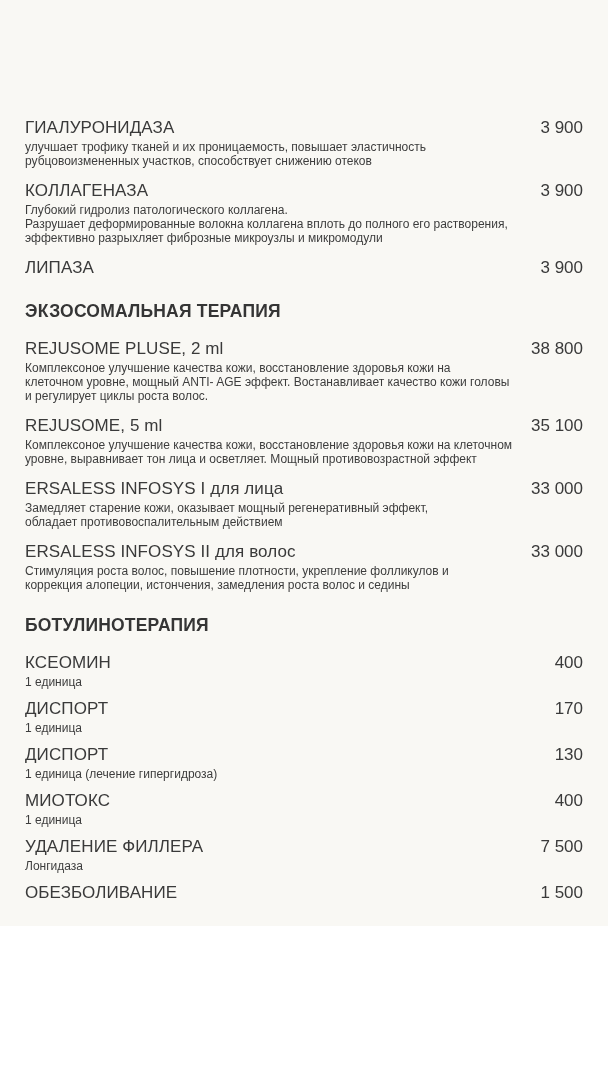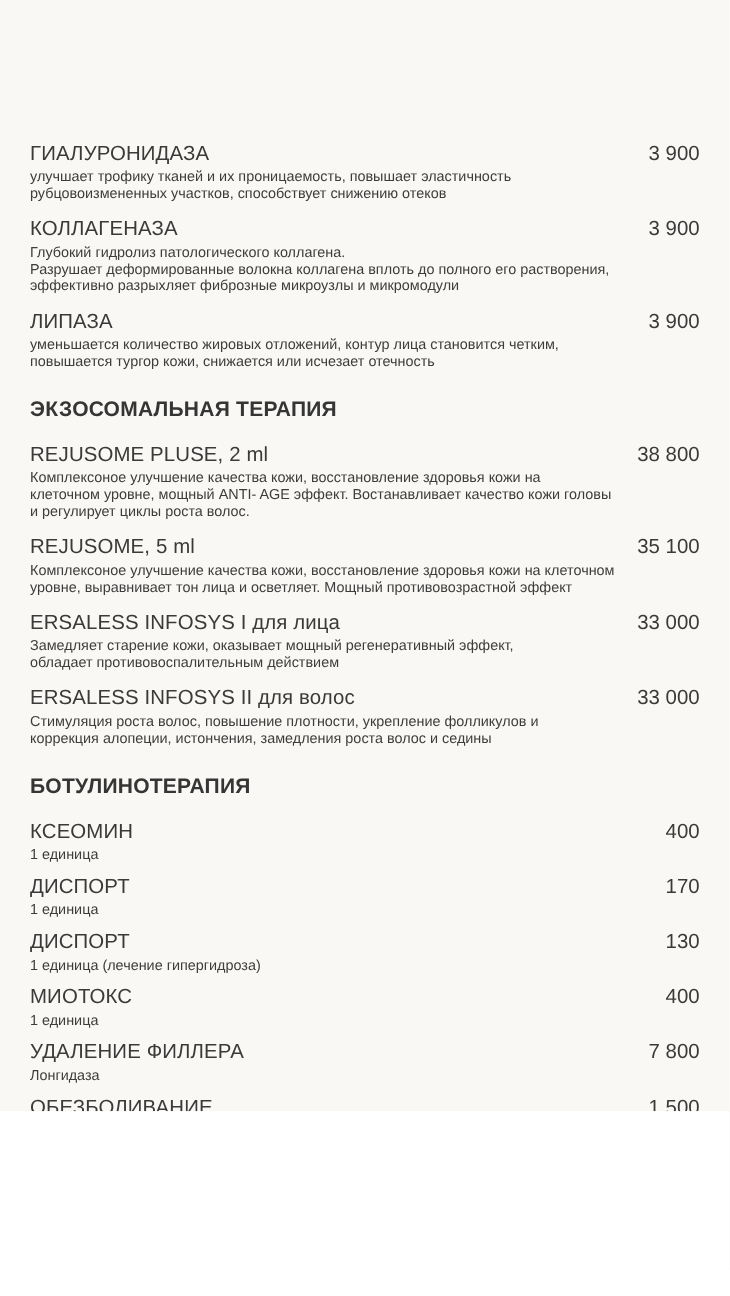--- a/index.html
+++ b/index.html
@@ -81,22 +81,20 @@
       </div>
       <div class="desc">Глубокий гидролиз патологического коллагена.
 Разрушает деформированные волокна коллагена вплоть до полного его растворения,
 эффективно разрыхляет фиброзные микроузлы и микромодули</div>
     </div>
     <div class="item">
       <div class="row">
         <span class="name">ЛИПАЗА</span>
         <span class="price">3 900</span>
       </div>
-      <div class="desc">уменьшается количество жировых отложений, контур лица становится четким,
-повышается тургор кожи, снижается или исчезает отечность</div>
     </div>
   </section>
 
   <section>
     <h2 class="section-header">ЭКЗОСОМАЛЬНАЯ ТЕРАПИЯ</h2>
     <div class="item">
       <div class="row">
         <span class="name">REJUSOME PLUSE, 2 ml</span>
         <span class="price">38 800</span>
       </div>
@@ -159,21 +157,21 @@
         <span class="price">400</span>
       </div>
       <div class="desc">1 единица</div>
     </div>
   </section>
 
   <section>
     <div class="item compact">
       <div class="row">
         <span class="name">УДАЛЕНИЕ ФИЛЛЕРА</span>
-        <span class="price">7 800</span>
+        <span class="price">7 500</span>
       </div>
       <div class="desc">Лонгидаза</div>
     </div>
     <div class="item compact">
       <div class="row">
         <span class="name">ОБЕЗБОЛИВАНИЕ</span>
         <span class="price">1 500</span>
       </div>
 
     </div>

